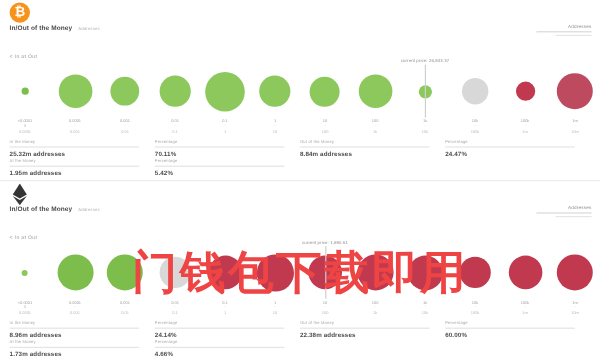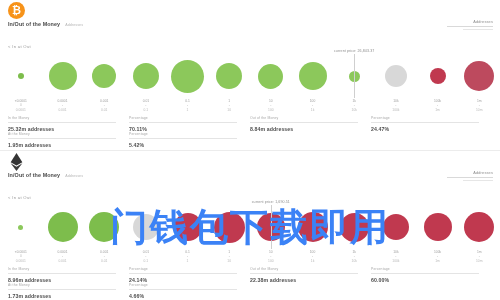--- a/index.html
+++ b/index.html
@@ -403,13 +403,13 @@
       <div class="m-val">1.73m addresses</div>
     </div>
     <div class="mcell">
       <div class="m-lbl">Percentage</div>
       <div class="m-rule"></div>
       <div class="m-val">4.66%</div>
     </div>
   </div>
 </div>
 
-<div class="overlay" style="color: #3b82f6;">门钱包下载即用</div>
+<div class="overlay" style="color: #ef4444;">门钱包下载即用</div>
 
 </body></html>

